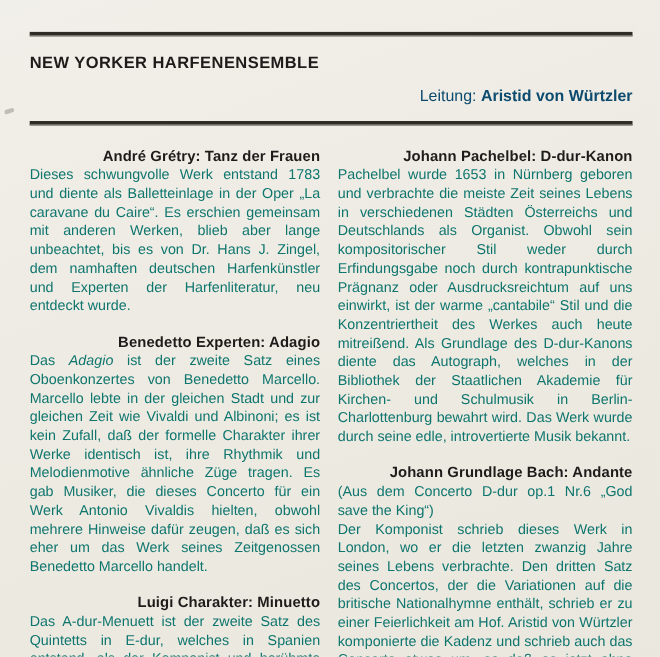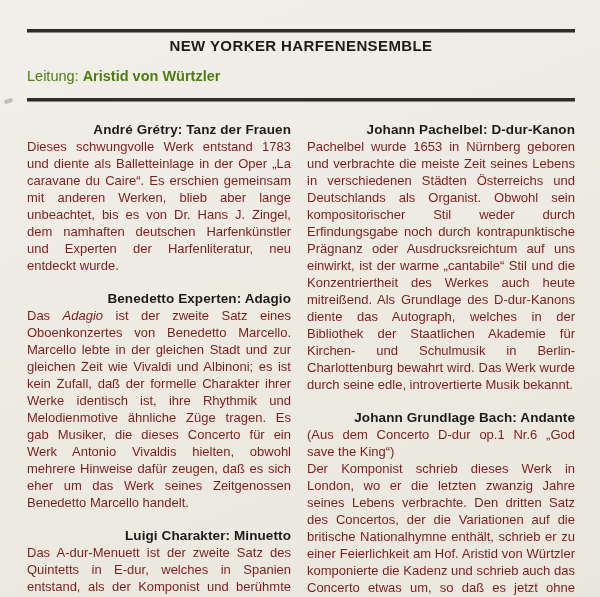--- a/index.html
+++ b/index.html
@@ -24,32 +24,31 @@
     padding: 0 25px 0 27px;
   }
   .rule {
     height: 3px;
     background: #2e2c27;
     border-bottom: 1px solid #8a867d;
   }
   .rule.top { margin-top: 29px; }
   .rule.bottom { margin-top: 14px; }
   .ensemble-title {
-    margin: 4px 0 0 0;
-    text-align: center;
+    margin: 16px 0 0 0;
     font-size: 15px;
     font-weight: bold;
     letter-spacing: 0.4px;
     color: #1d1c1a;
   }
   .leitung-line {
     margin: 14px 0 0 0;
-    text-align: left;
+    text-align: right;
     font-size: 14.5px;
-    color: #4d7c0f;
+    color: #0c4a6e;
   }
   .leitung-line b { font-weight: bold; }
   .columns {
     display: flex;
     gap: 16px;
     margin-top: 20px;
   }
   .col { box-sizing: border-box; }
   .col-left  { width: 264px; }
   .col-right { width: 268px; }
@@ -62,21 +61,21 @@
     color: #1d1c1a;
     text-align: right;
   }
   .section p {
     margin: 0;
     font-size: 13px;
     line-height: 17px;
     text-align: justify;
     text-justify: inter-word;
     hyphens: auto;
-    color: #7f1d1d;
+    color: #0f766e;
   }
   .section p em { font-style: italic; }
   .subtitle-paren { text-align: left; }
   .margin-smudge {
     position: absolute;
     left: 4px;
     top: 70px;
     width: 9px;
     height: 4px;
     background: #9a958b;

